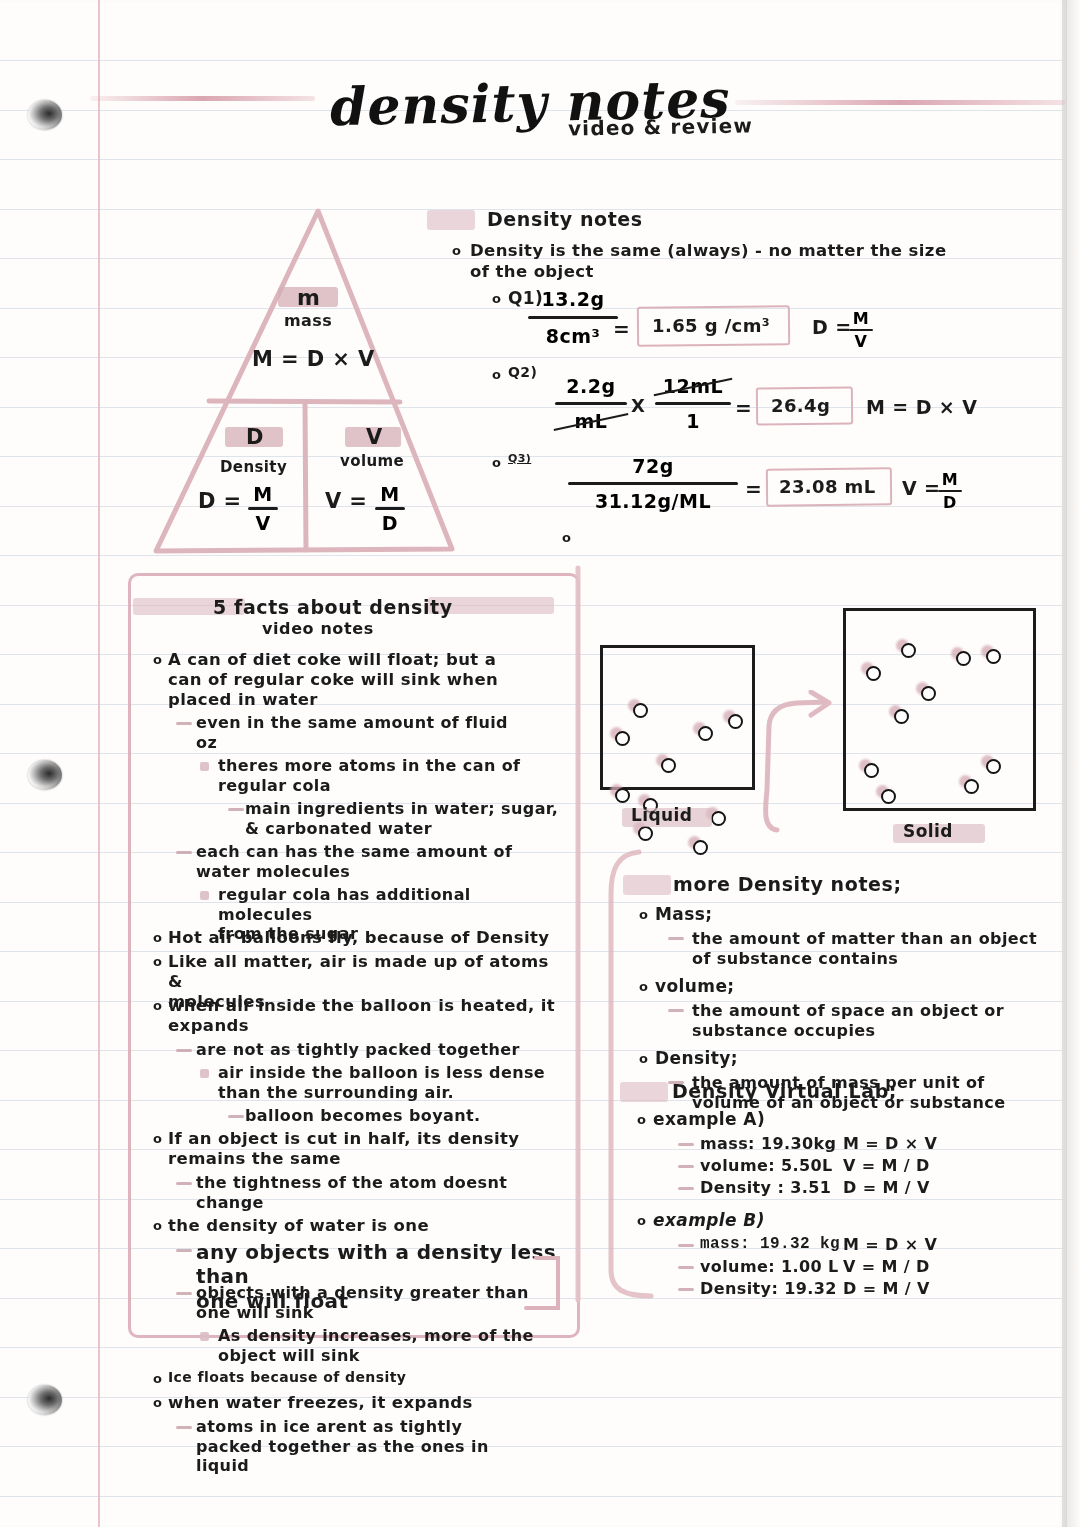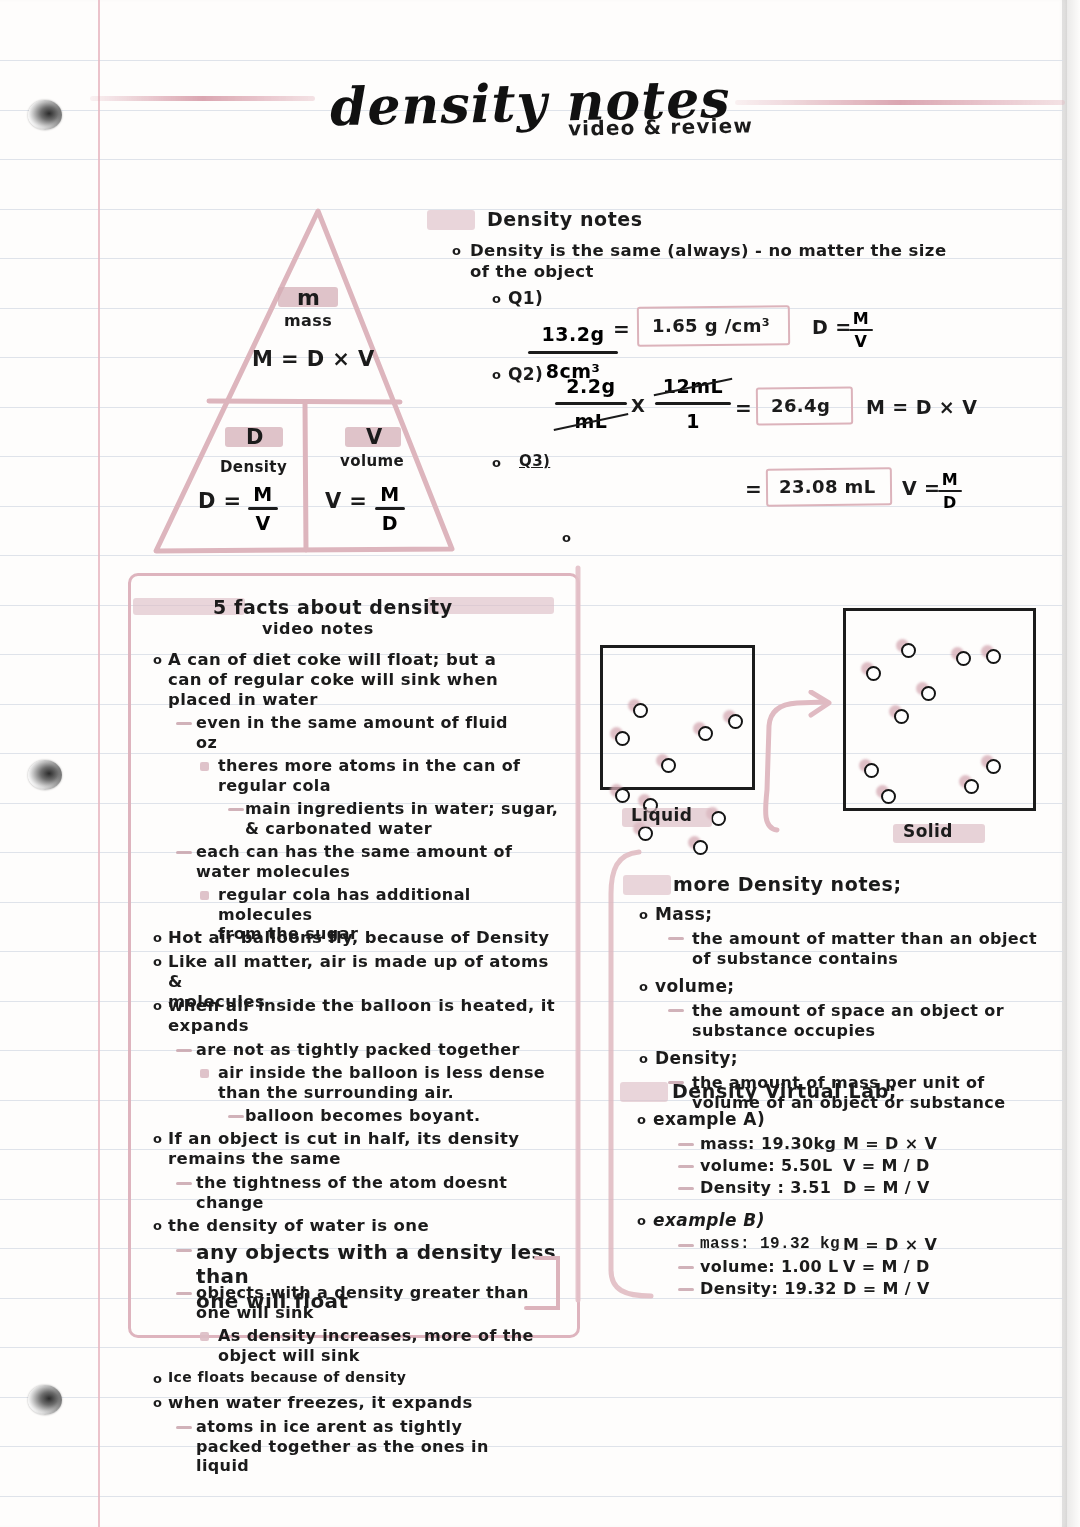--- a/index.html
+++ b/index.html
@@ -214,55 +214,60 @@
 
   <div class="swatch pale" style="left:427px;top:210px;width:48px;"></div>
   <div class="hw sect-title" style="left:487px;top:209px;">Density notes</div>
 
   <div class="hw b-o" style="left:452px;top:244px;">o</div>
   <div class="hw blk" style="left:470px;top:241px;font-size:16.5px;line-height:1.25;width:540px;">Density is the same (always) - no matter the size
 of the object</div>
 
   <div class="hw b-o" style="left:492px;top:292px;">o</div>
   <div class="hw" style="left:508px;top:289px;font-size:17px;">Q1)</div>
-  <div class="frac" style="left:528px;top:288px;width:90px;margin-top:35px;">
+  <div class="frac" style="left:528px;top:288px;width:90px;">
     <div class="num">13.2g</div>
     <div class="bar" style="margin:6px 0;"></div>
     <div class="den">8cm³</div>
   </div>
   <div class="hw" style="left:613px;top:318px;font-size:20px;">=</div>
   <div class="ansbox" style="left:637px;top:306px;width:153px;height:40px;"></div>
   <div class="hw" style="left:652px;top:316px;font-size:18px;">1.65 g /cm³</div>
   <div class="hw" style="left:812px;top:317px;font-size:19px;">D =</div>
   <div class="frac" style="left:849px;top:309px;width:24px;">
     <div class="num" style="font-size:16px;">M</div>
     <div class="bar" style="margin:1px 0;height:2px;"></div>
     <div class="den" style="font-size:16px;">V</div>
   </div>
 
   <div class="hw b-o" style="left:492px;top:368px;">o</div>
-  <div class="hw" style="left:508px;top:365px;font-size:17px;">Q2)</div>
+  <div class="hw" style="left:508px;top:365px;font-size:14px;">Q2)</div>
   <div class="frac" style="left:555px;top:375px;width:72px;">
     <div class="num">2.2g</div>
     <div class="bar" style="margin:5px 0;"></div>
     <div class="den strike">mL</div>
   </div>
   <div class="hw" style="left:631px;top:396px;font-size:18px;">X</div>
   <div class="frac" style="left:655px;top:375px;width:76px;">
     <div class="num strike">12mL</div>
     <div class="bar" style="margin:5px 0;"></div>
     <div class="den">1</div>
   </div>
   <div class="hw" style="left:735px;top:397px;font-size:20px;">=</div>
   <div class="ansbox" style="left:756px;top:387px;width:97px;height:38px;"></div>
   <div class="hw" style="left:771px;top:396px;font-size:18px;">26.4g</div>
   <div class="hw" style="left:866px;top:397px;font-size:19px;">M = D × V</div>
 
   <div class="hw b-o" style="left:492px;top:456px;">o</div>
-  <div class="hw" style="left:519px;top:453px;font-size:15px;text-decoration:underline;">Q3)</div>
+  <div class="hw" style="left:508px;top:453px;font-size:11px;text-decoration:underline;">Q3)</div>
+  <div class="frac" style="left:568px;top:455px;width:170px;">
+    <div class="num">72g</div>
+    <div class="bar" style="margin:5px 0;"></div>
+    <div class="den">31.12g/ML</div>
+  </div>
   <div class="hw" style="left:745px;top:478px;font-size:20px;">=</div>
   <div class="ansbox" style="left:766px;top:468px;width:126px;height:38px;"></div>
   <div class="hw" style="left:779px;top:477px;font-size:18px;">23.08 mL</div>
   <div class="hw" style="left:902px;top:478px;font-size:19px;">V =</div>
   <div class="frac" style="left:938px;top:470px;width:24px;">
     <div class="num" style="font-size:16px;">M</div>
     <div class="bar" style="margin:1px 0;height:2px;"></div>
     <div class="den" style="font-size:16px;">D</div>
   </div>
 

